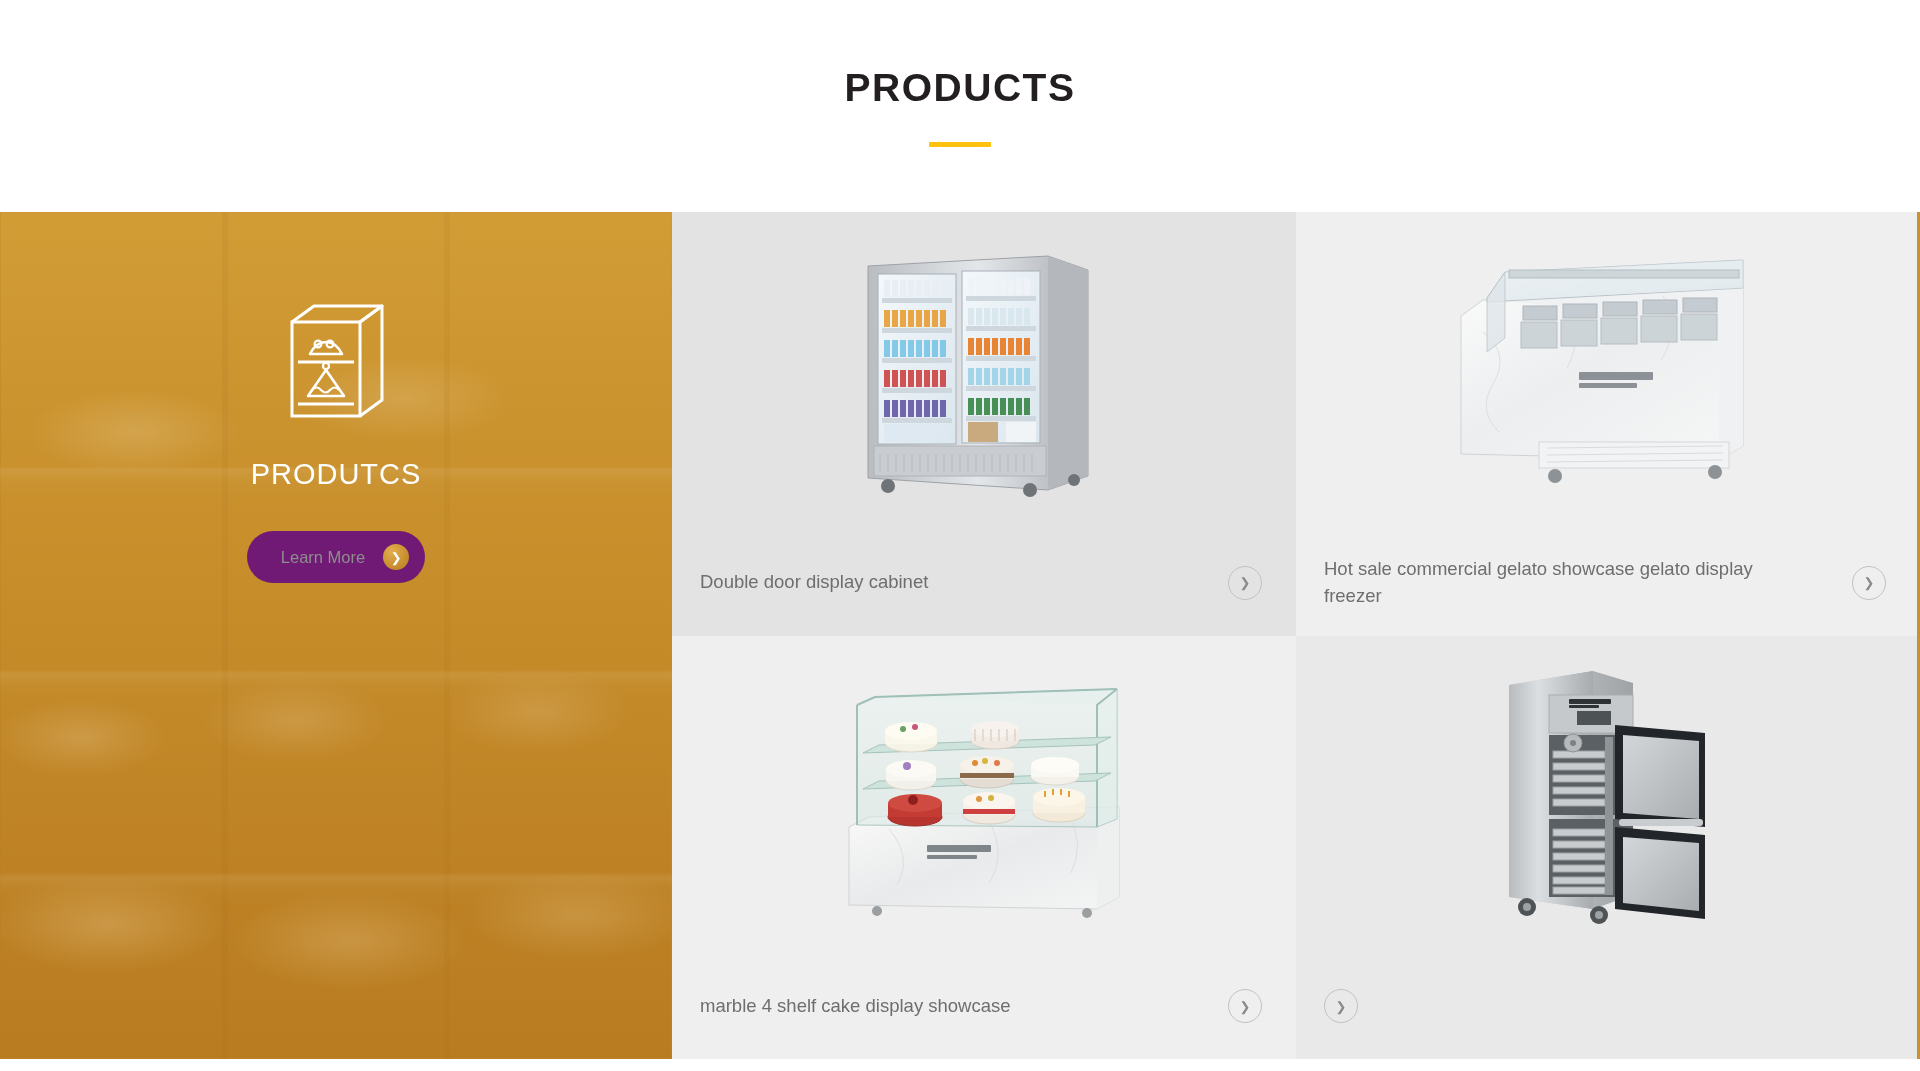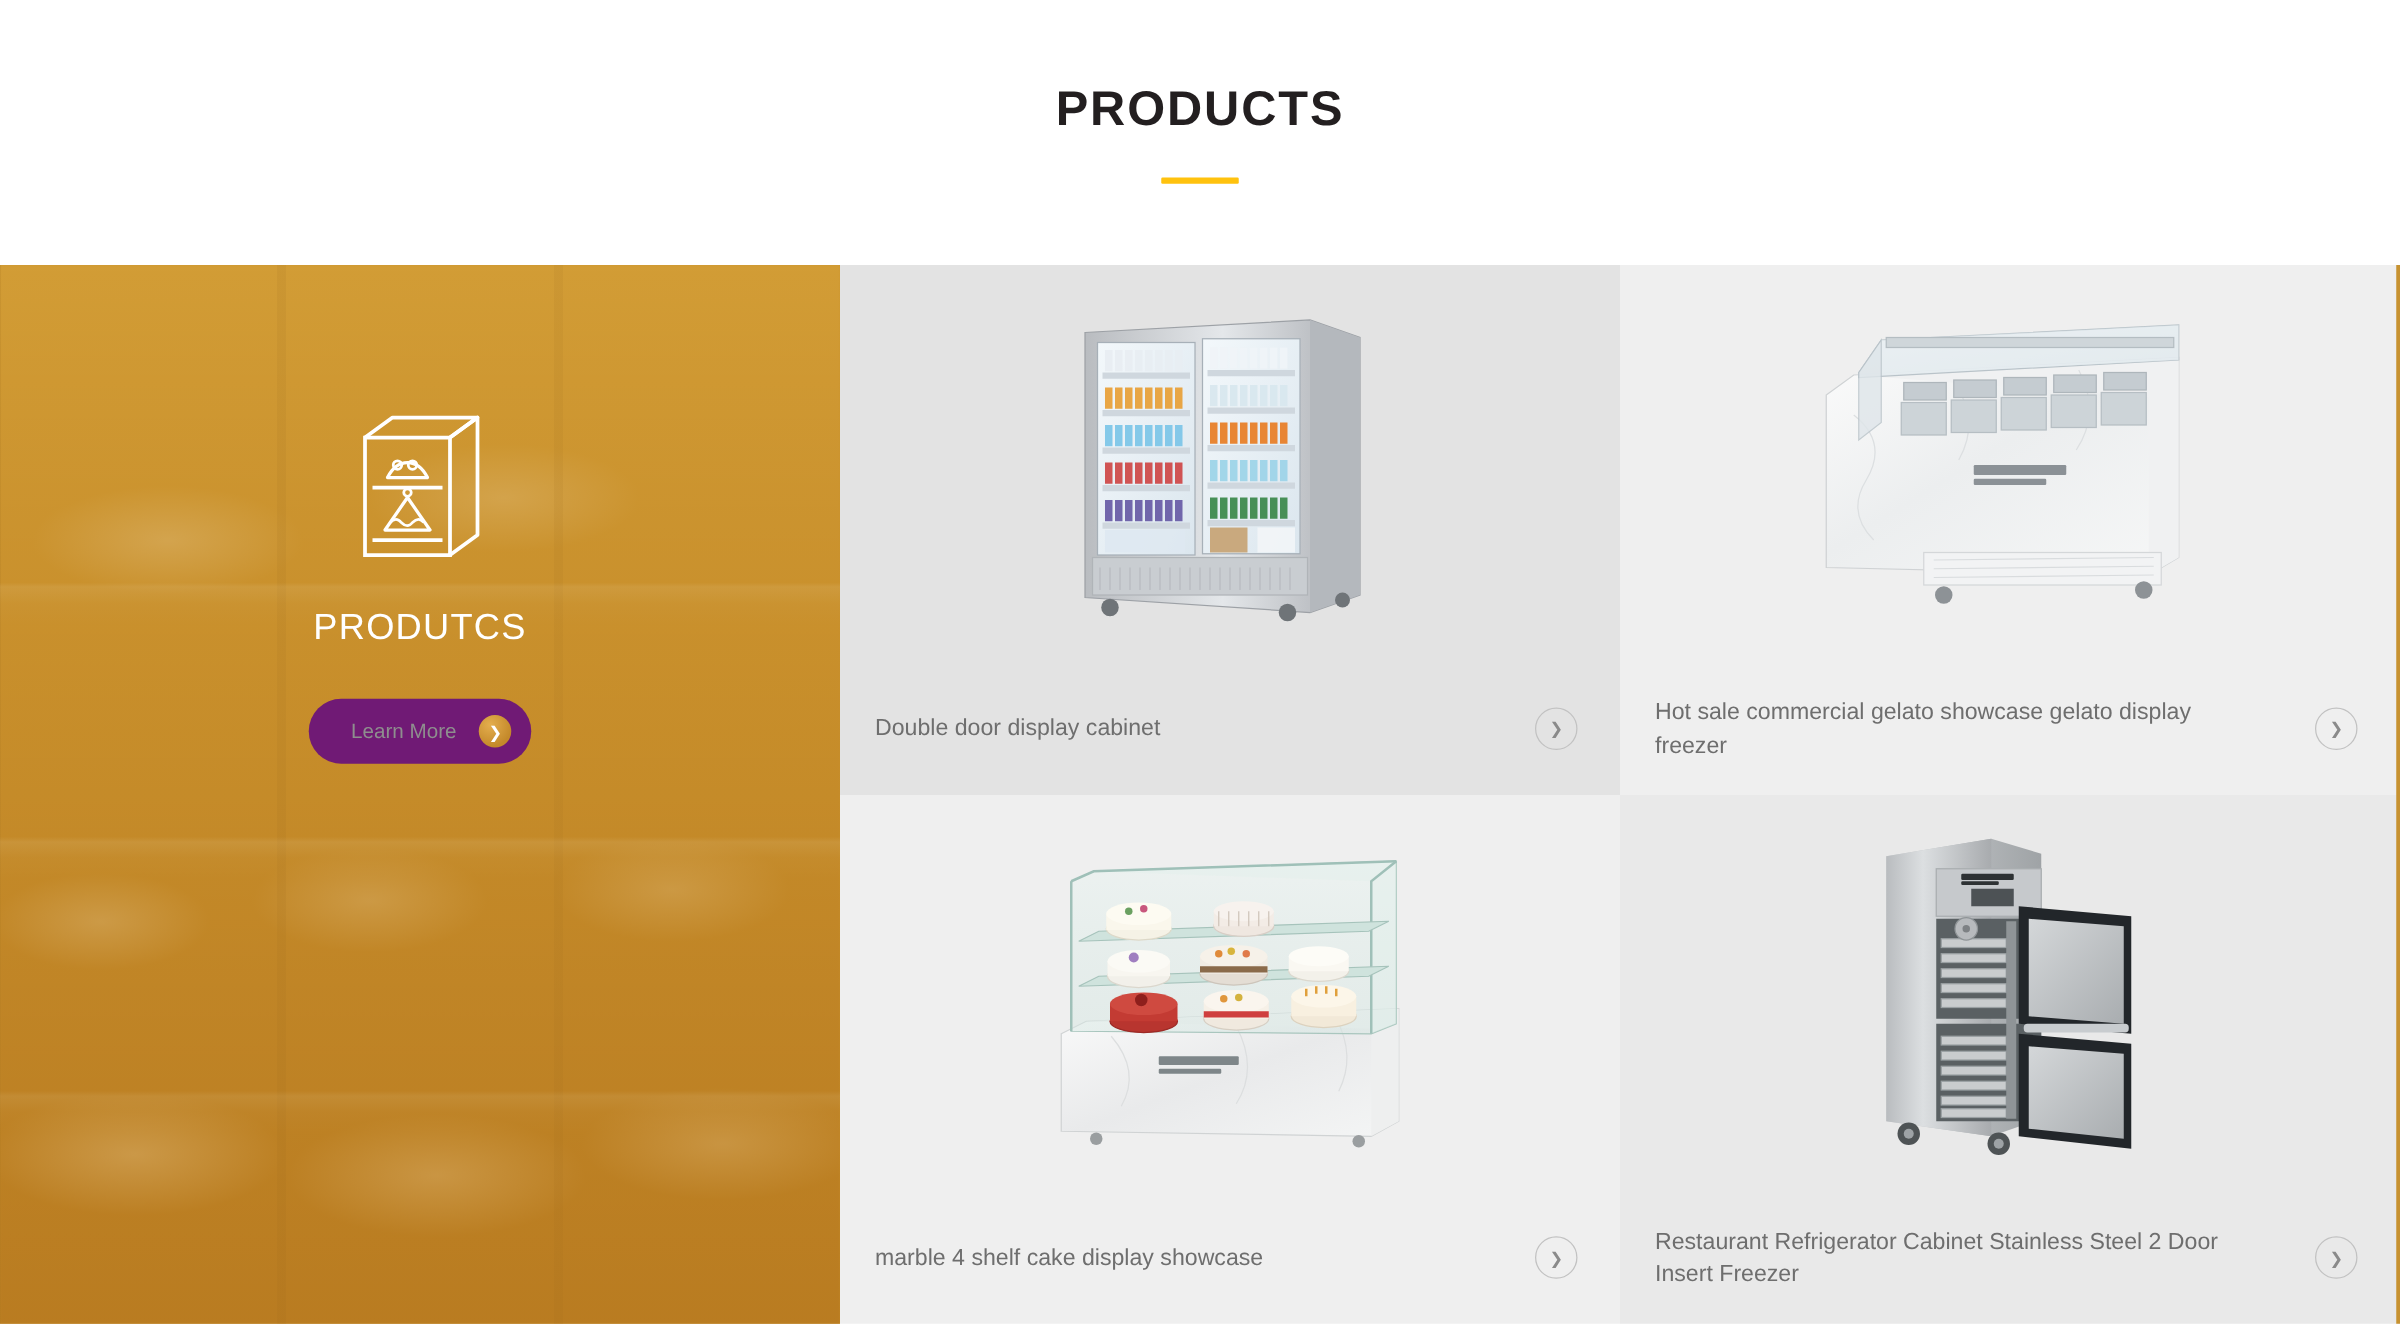--- a/index.html
+++ b/index.html
@@ -60,21 +60,21 @@
       linear-gradient(180deg, rgba(255,255,255,0) 0 54%, rgba(255,250,235,.22) 54.5%, rgba(255,250,235,.05) 56%, rgba(255,255,255,0) 58%),
       linear-gradient(180deg, rgba(255,255,255,0) 0 78%, rgba(255,250,235,.20) 78.5%, rgba(255,250,235,.05) 80%, rgba(255,255,255,0) 82%),
       linear-gradient(90deg, rgba(120,78,20,.18) 0 1px, rgba(255,255,255,0) 1px 33%, rgba(120,78,20,.16) 33% 34%, rgba(255,255,255,0) 34% 66%, rgba(120,78,20,.14) 66% 67%, rgba(255,255,255,0) 67%);
   }
   .promo-tint {
     position: absolute; inset: 0;
     background: linear-gradient(180deg, rgba(206,152,48,.55), rgba(186,125,32,.62));
   }
   .promo-inner {
     position: absolute; inset: 0; display: flex; flex-direction: column;
-    align-items: center; justify-content: flex-start; padding-top: 116px;
+    align-items: center; justify-content: flex-start; padding-top: 88px;
   }
   .promo-icon { width: 104px; height: 124px; }
   .promo-name {
     margin-top: 34px; font-size: 29px; letter-spacing: 1px;
     color: #ffffff; font-weight: 400;
   }
   .promo-desc {
     margin-top: 36px; width: 455px; text-align: center;
     font-size: 16.5px; line-height: 1.82; color: #fdf6ea; font-weight: 400;
   }
@@ -534,21 +534,20 @@
             <polygon points="142,168 232,176 232,260 142,250" fill="#22262a"></polygon>
             <polygon points="150,178 226,184 226,252 150,244" fill="url(#dr)"></polygon>
             <rect x="146" y="160" width="84" height="7" rx="3" fill="#c8cccf"></rect>
             <circle cx="54" cy="248" r="9" fill="#4e5355"></circle>
             <circle cx="54" cy="248" r="4" fill="#9da2a5"></circle>
             <circle cx="126" cy="256" r="9" fill="#4e5355"></circle>
             <circle cx="126" cy="256" r="4" fill="#9da2a5"></circle>
           </svg>
         </div>
         <div class="card-foot">
-          <div class="card-title">Restaurant Refrigerator Cabinet Stainless Steel 2 Door Insert Freezer</div>
           <div class="card-arrow">❯</div>
         </div>
       </div>
 
     </div>
   </div>
 
   <div class="right-rule"></div>
 </div>
 

